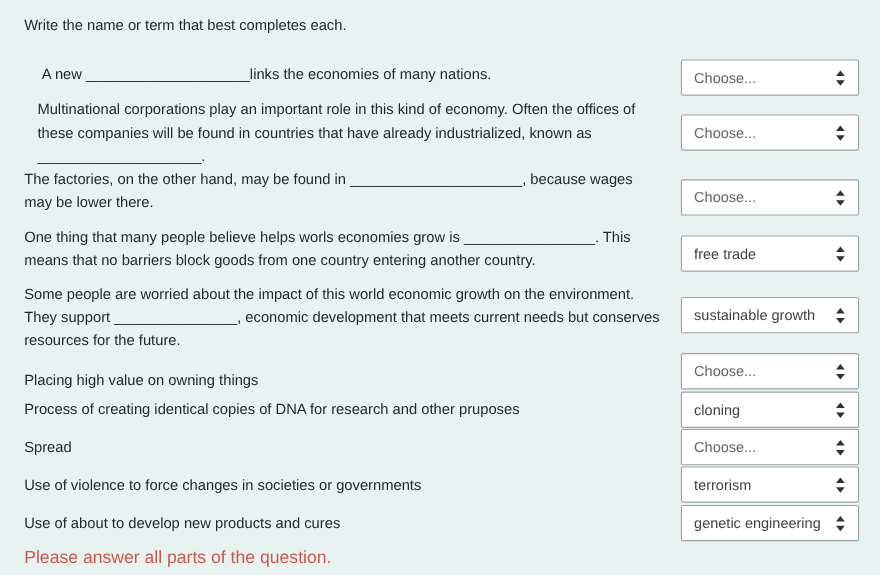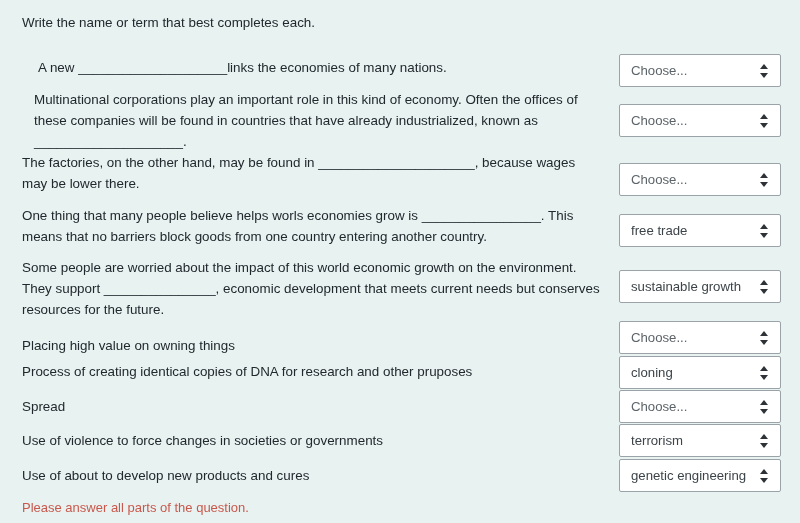--- a/index.html
+++ b/index.html
@@ -52,21 +52,21 @@
   .qblock.b6 { position: absolute; top: 335px; left: 0; width: 580px; }
   .qblock.b7 { position: absolute; top: 361px; left: 0; width: 580px; }
   .qblock.b8 { position: absolute; top: 396px; left: 0; width: 580px; }
   .qblock.b9 { position: absolute; top: 430px; left: 0; width: 580px; }
   .qblock.b10{ position: absolute; top: 465px; left: 0; width: 580px; }
 
   .error-msg {
     position: absolute;
     left: 22px;
     top: 498px;
-    font-size: 13px;
+    font-size: 16px;
     line-height: 19px;
     color: #c9584c;
   }
 
   
   .select-wrap {
     position: absolute;
     left: 619px;
     width: 162px;
     height: 33px;

